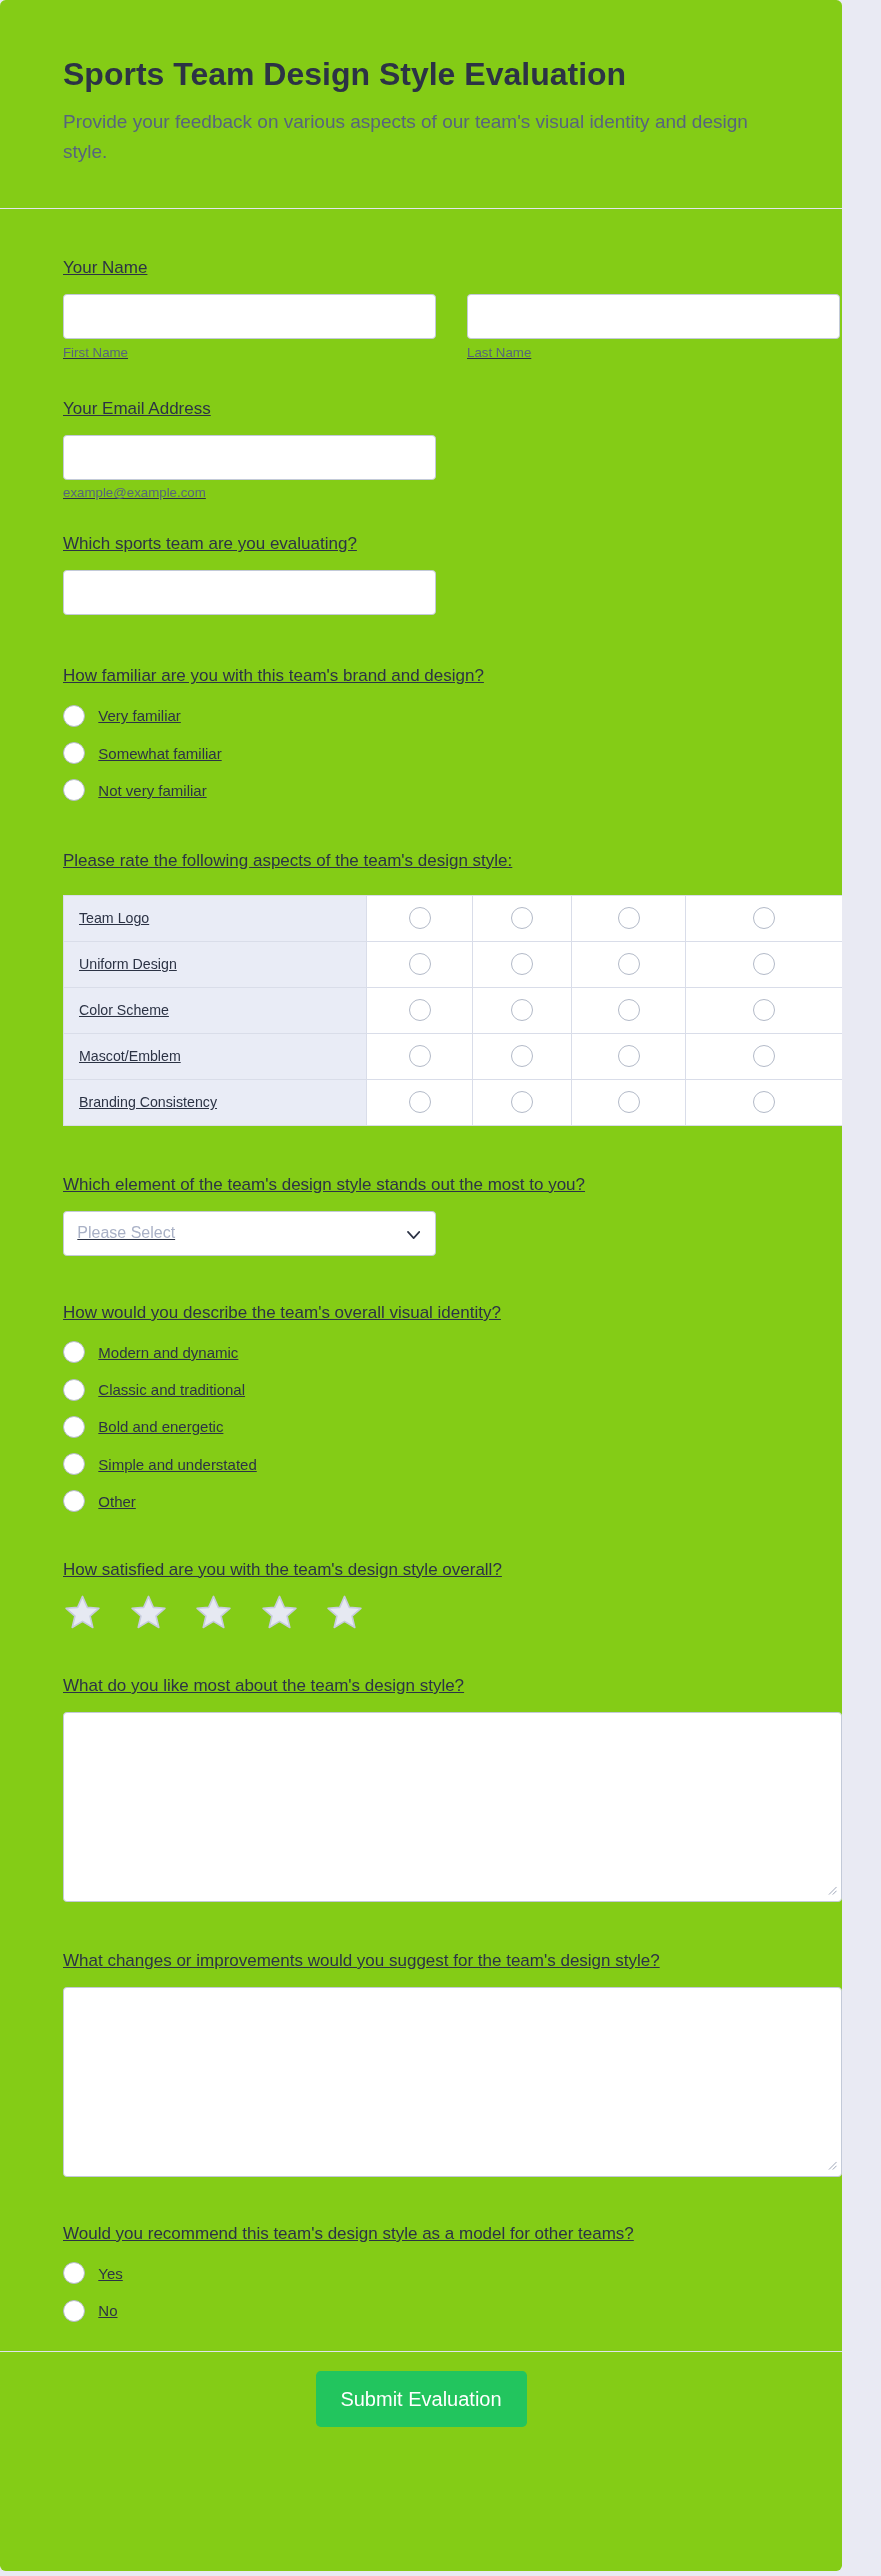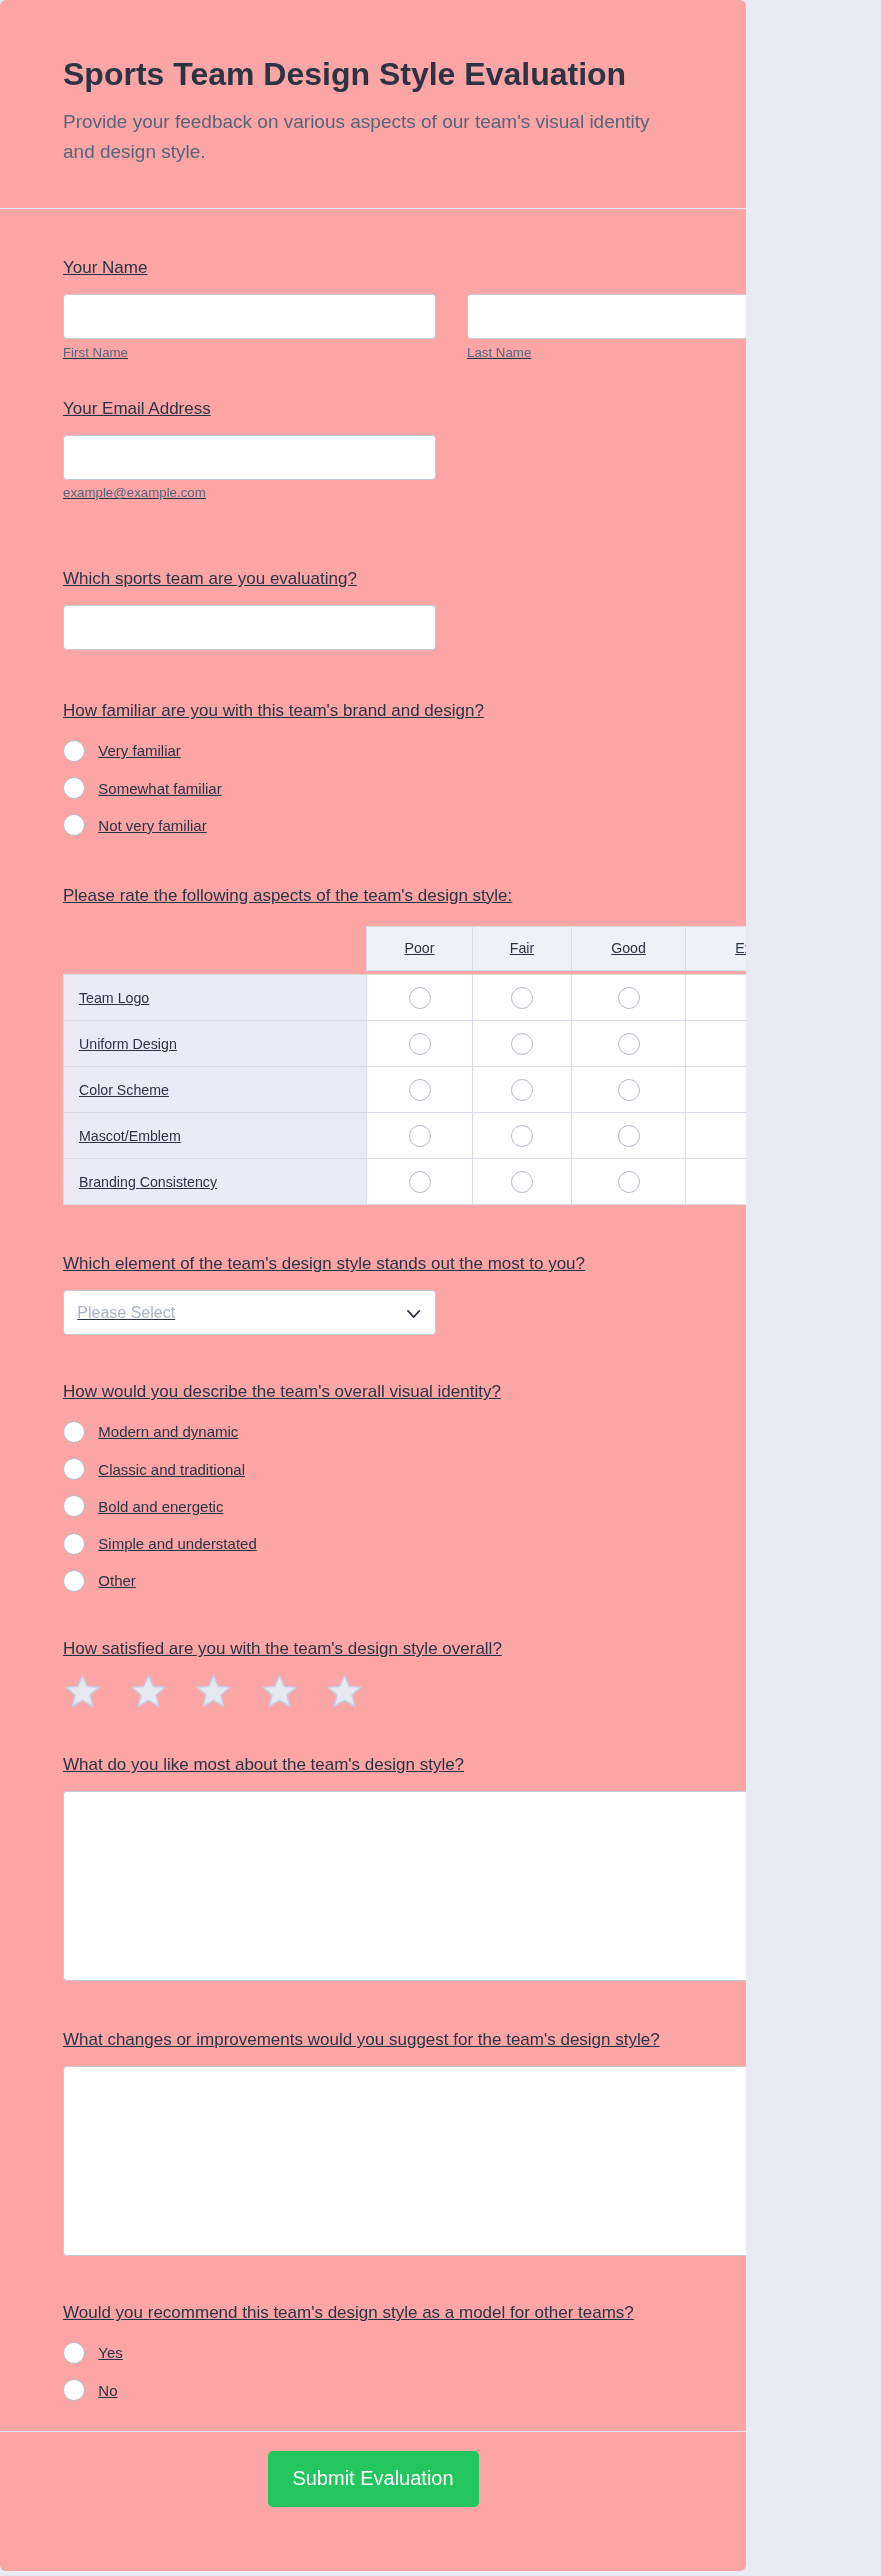--- a/index.html
+++ b/index.html
@@ -4,22 +4,22 @@
 <style>
   * { box-sizing: border-box; margin: 0; padding: 0; }
   html,body { width: 881px; }
   body {
     height: 2576px;
     background: #e9eaf3;
     font-family: "Liberation Sans", "DejaVu Sans", sans-serif;
     color: #2c3345;
   }
   .card {
-    width: 746px; height: 2571px;
-    background: #fca5a5;
+    width: 842px; height: 2571px;
+    background: #84cc16;
     border-radius: 5.7px;
     overflow: hidden;
   }
   
   .form-header { height: 209px; padding: 55px 63px 0 63px; border-bottom: 0.9px solid #e3e4ef; }
   .form-title { font-size: 32px; line-height: 38px; font-weight: 700; color: #2c3345; }
   .form-subtitle { margin-top: 14px; font-size: 19px; line-height: 30px; color: #57647e; max-width: 758px; font-weight: 400; }
   
   .field { padding: 0 40px 0 63px; text-decoration: underline; }
   .q-label { font-size: 17px; line-height: 23px; color: #2c3345; font-weight: 500; }
@@ -91,21 +91,21 @@
     margin-top: 29px; border-top: 0.9px solid #e0e2ec;
     height: 135px; display: flex; justify-content: center; align-items: flex-start;
   }
   .submit-btn {
     margin-top: 19px; width: 211px; height: 56px;
     background: #22c55e; color: #ffffff; border: none; border-radius: 4.7px;
     font-size: 20px; font-family: "Liberation Sans", "DejaVu Sans", sans-serif;
     cursor: pointer;
   }
   
-  .mt-50 { margin-top: 47px; } .mt-60 { margin-top: 36px; } .mt-56 { margin-top: 66px; }
+  .mt-50 { margin-top: 47px; } .mt-60 { margin-top: 36px; } .mt-56 { margin-top: 31px; }
   .mt-52 { margin-top: 49px; } .mt-48 { margin-top: 45px; } .mt-45 { margin-top: 43px; }
 </style>
 </head>
 <body>
 
 <div class="card">
 
   <header class="form-header">
     <h1 class="form-title">Sports Team Design Style Evaluation</h1>
     <p class="form-subtitle">Provide your feedback on various aspects of our team's visual identity and design style.</p>
@@ -158,27 +158,20 @@
     <div class="q-label">Please rate the following aspects of the team's design style:</div>
     <table class="matrix">
       <colgroup>
           <col class="c-label">
           <col class="c-poor">
           <col class="c-fair">
           <col class="c-good">
           <col class="c-exc">
         </colgroup>
       <tbody>
-          <tr>
-        <th class="m-blank"></th>
-        <th>Poor</th>
-        <th>Fair</th>
-        <th>Good</th>
-        <th>Excellent</th>
-      </tr>
       <tr class="m-gap">
             <td colspan="5"></td>
           </tr>
       <tr>
         <td class="m-rowlabel">Team Logo</td>
         <td class="m-cell"><span class="radio-circle"></span></td>
         <td class="m-cell"><span class="radio-circle"></span></td>
         <td class="m-cell"><span class="radio-circle"></span></td>
         <td class="m-cell"><span class="radio-circle"></span></td>
       </tr>

